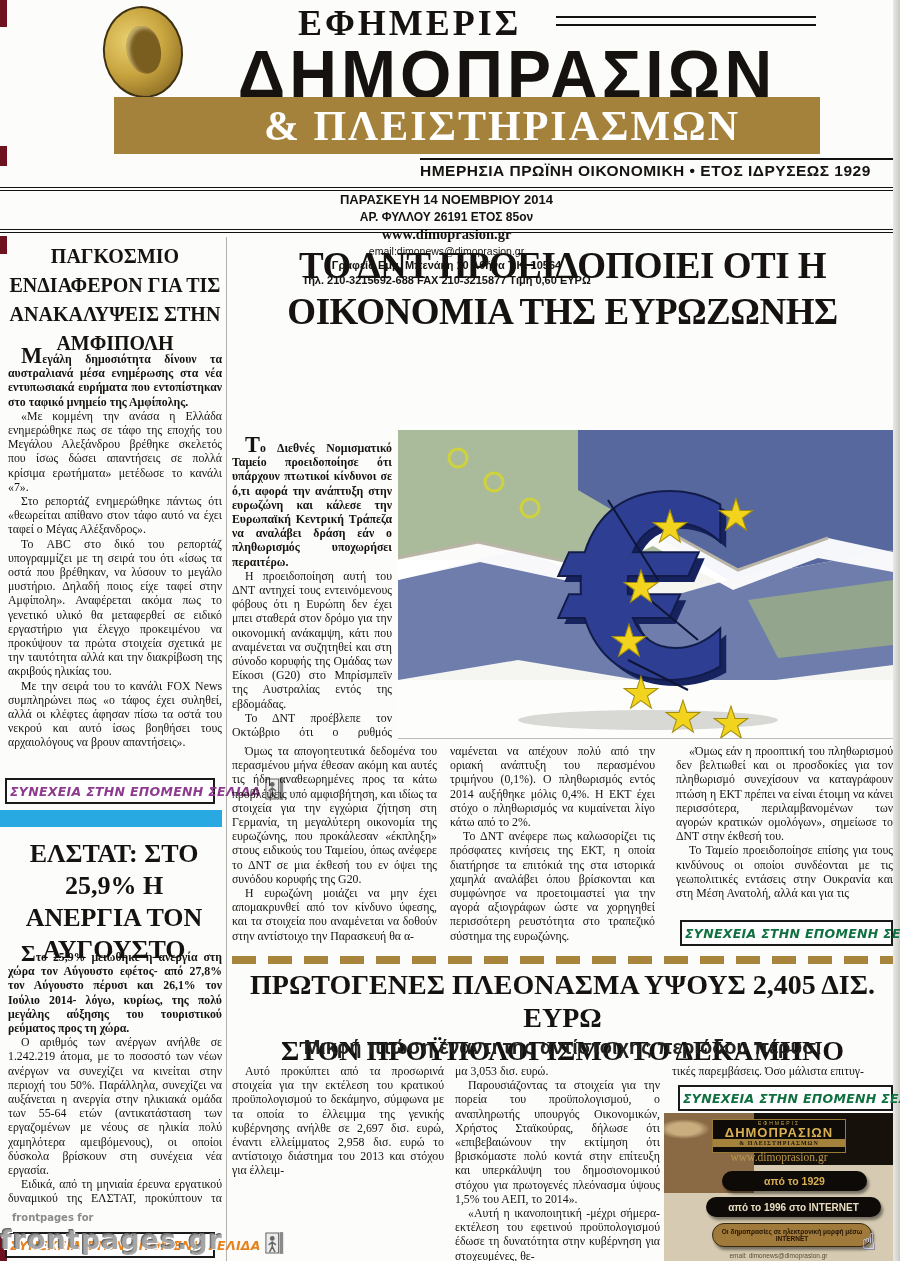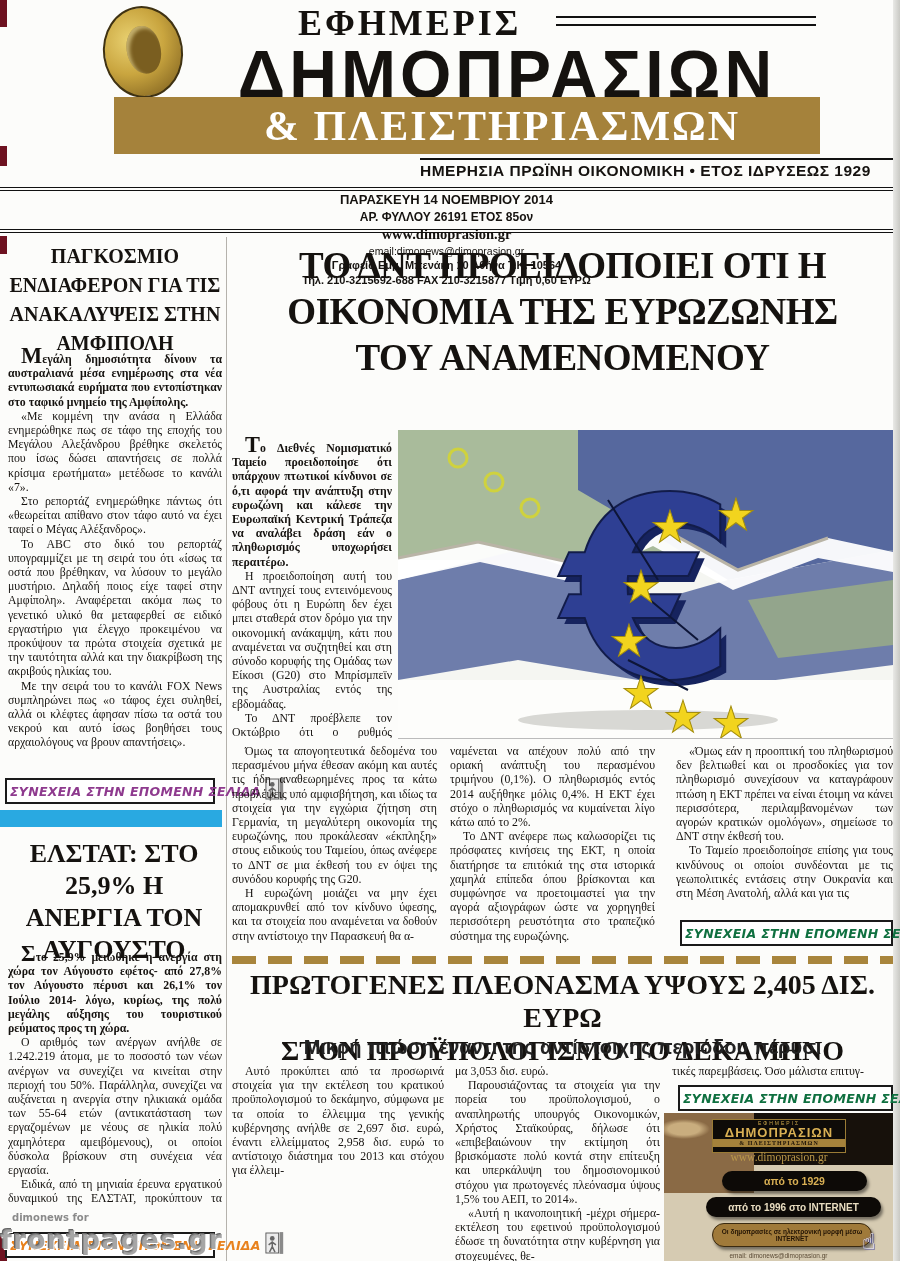--- a/index.html
+++ b/index.html
@@ -196,27 +196,26 @@
     <span class="txt">ΣΥΝΕΧΕΙΑ ΣΤΗΝ ΕΠΟΜΕΝΗ ΣΕΛΙΔΑ</span>
     <span class="door">
       <svg width="20" height="22" viewBox="0 0 22 24">
         <rect x="1" y="1" width="14" height="22" fill="#ececec" stroke="#555"></rect>
         <rect x="16" y="0" width="4" height="24" fill="#8a8a8a"></rect>
         <circle cx="8" cy="7" r="2.6" fill="#666"></circle>
         <path d="M8 10 L8 16 M8 11 L4 14 M8 11 L12 14 M8 16 L5 22 M8 16 L11 22" stroke="#666" stroke-width="1.6" fill="none"></path>
       </svg>
     </span>
   </div>
-  <div class="wm1">dimonews for</div>
+  <div class="wm1">frontpages for</div>
   <div class="wm2">frontpages.gr</div>
 
   <div class="abs headline" style="left:232px;top:243px;width:661px;font-size:37px;line-height:46px;letter-spacing:-0.5px;">
     <div>ΤΟ ΔΝΤ ΠΡΟΕΙΔΟΠΟΙΕΙ ΟΤΙ Η</div>
     <div>ΟΙΚΟΝΟΜΙΑ ΤΗΣ ΕΥΡΩΖΩΝΗΣ</div>
-    <div>ΤΟΥ ΑΝΑΜΕΝΟΜΕΝΟΥ</div>
   </div>
 
   <div class="abs body main-body" style="left:232px;top:435px;width:160px;height:303px;overflow:hidden;">
     <p class="lead">Το Διεθνές Νομισματικό Ταμείο προειδοποίησε ότι υπάρχουν πτωτικοί κίνδυνοι σε ό,τι αφορά την ανάπτυξη στην ευρωζώνη και κάλεσε την Ευρωπαϊκή Κεντρική Τράπεζα να αναλάβει δράση εάν ο πληθωρισμός υποχωρήσει περαιτέρω.</p>
     <p>Η προειδοποίηση αυτή του ΔΝΤ αντηχεί τους εντεινόμενους φόβους ότι η Ευρώπη δεν έχει μπει σταθερά στον δρόμο για την οικονομική ανάκαμψη, κάτι που αναμένεται να συζητηθεί και στη σύνοδο κορυφής της Ομάδας των Είκοσι (G20) στο Μπρίσμπεϊν της Αυστραλίας εντός της εβδομάδας.</p>
     <p>Το ΔΝΤ προέβλεπε τον Οκτώβριο ότι ο ρυθμός οικονομικής ανάπτυξης στην ευρωζώνη θα φθάσει το 0,8% το 2014 και το 1,3% το 2015.</p>
   </div>
 
   <div class="euroimg">
     <svg width="495" height="308" viewBox="0 0 495 308">
@@ -246,21 +245,21 @@
       </g>
     </svg>
   </div>
 
   <div class="abs body main-body" style="left:232px;top:744px;width:205px;height:212px;overflow:hidden;">
     <p>Όμως τα απογοητευτικά δεδομένα του περασμένου μήνα έθεσαν ακόμη και αυτές τις ήδη αναθεωρημένες προς τα κάτω προβλέψεις υπό αμφισβήτηση, και ιδίως τα στοιχεία για την εγχώρια ζήτηση στη Γερμανία, τη μεγαλύτερη οικονομία της ευρωζώνης, που προκάλεσαν «έκπληξη» στους ειδικούς του Ταμείου, όπως ανέφερε το ΔΝΤ σε μια έκθεσή του εν όψει της συνόδου κορυφής της G20.</p>
     <p>Η ευρωζώνη μοιάζει να μην έχει απομακρυνθεί από τον κίνδυνο ύφεσης, και τα στοιχεία που αναμένεται να δοθούν στην αντίστοιχο την Παρασκευή θα α-</p>
   </div>
   <div class="abs body main-body" style="left:450px;top:744px;width:205px;height:212px;overflow:hidden;">
     <p class="noindent">ναμένεται να απέχουν πολύ από την οριακή ανάπτυξη του περασμένου τριμήνου (0,1%). Ο πληθωρισμός εντός 2014 αυξήθηκε μόλις 0,4%. Η ΕΚΤ έχει στόχο ο πληθωρισμός να κυμαίνεται λίγο κάτω από το 2%.</p>
-    <p>Το ΔΝΤ ανέφερε πως καλωσορίζει τις πρόσφατες κινήσεις της ΕΚΤ, η οποία διατήρησε τα επιτόκιά της στα ιστορικά χαμηλά επίπεδα όπου βρίσκονται και συμφώνησε να προετοιμαστεί για την αγορά αξιογράφων ώστε να χορηγηθεί περισσότερη ρευστότητα στο τραπεζικό σύστημα της ευρωζώνης.</p>
+    <p>Το ΔΝΤ ανέφερε πως καλωσορίζει τις πρόσφατες κινήσεις της ΕΚΤ, η οποία διατήρησε τα επιτόκιά της στα ιστορικά χαμηλά αναλάβει όπου βρίσκονται και συμφώνησε να προετοιμαστεί για την αγορά αξιογράφων ώστε να χορηγηθεί περισσότερη ρευστότητα στο τραπεζικό σύστημα της ευρωζώνης.</p>
   </div>
   <div class="abs body main-body" style="left:676px;top:744px;width:217px;height:172px;overflow:hidden;">
     <p>«Όμως εάν η προοπτική του πληθωρισμού δεν βελτιωθεί και οι προσδοκίες για τον πληθωρισμό συνεχίσουν να καταγράφουν πτώση η ΕΚΤ πρέπει να είναι έτοιμη να κάνει περισσότερα, περιλαμβανομένων των αγορών κρατικών ομολόγων», σημείωσε το ΔΝΤ στην έκθεσή του.</p>
     <p>Το Ταμείο προειδοποίησε επίσης για τους κινδύνους οι οποίοι συνδέονται με τις γεωπολιτικές εντάσεις στην Ουκρανία και στη Μέση Ανατολή, αλλά και για τις</p>
   </div>
 
   <div class="cont green" style="left:680px;top:920px;width:213px;">
     <span class="txt">ΣΥΝΕΧΕΙΑ ΣΤΗΝ ΕΠΟΜΕΝΗ ΣΕΛΙΔΑ</span>
 
   </div>

